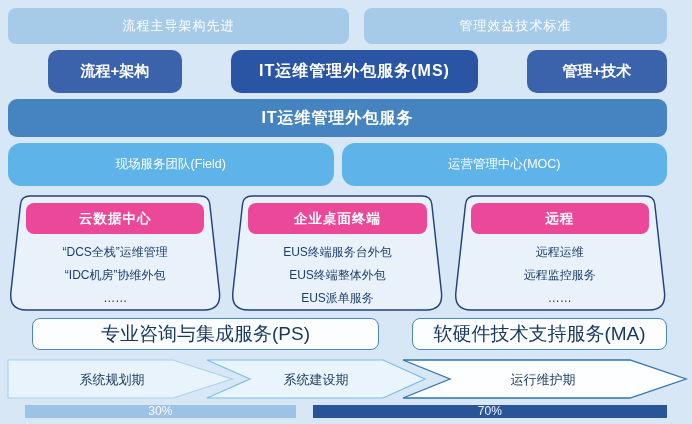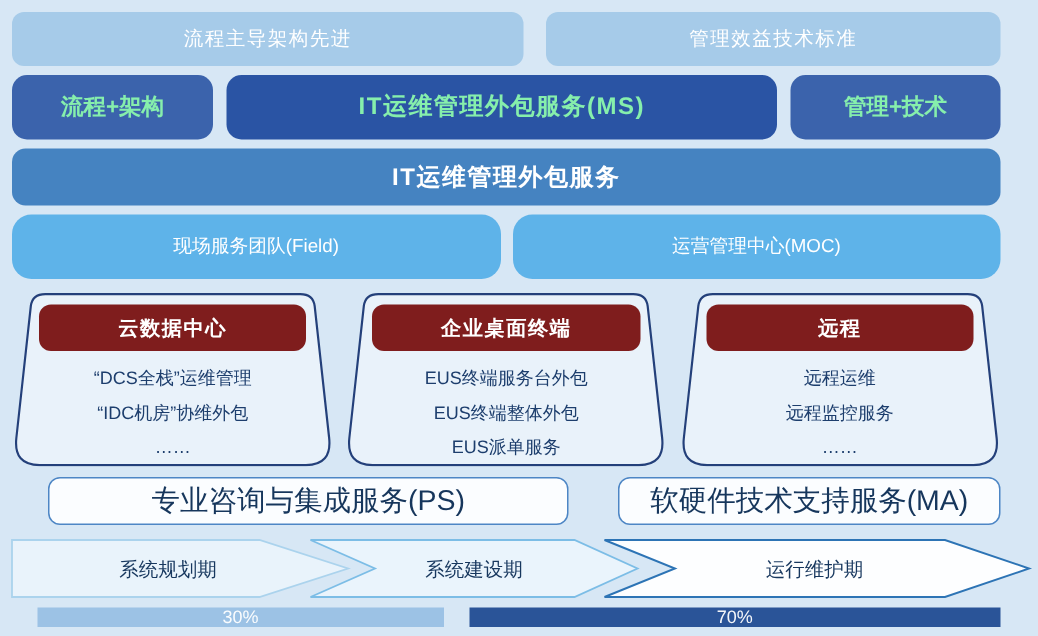--- a/index.html
+++ b/index.html
@@ -21,22 +21,22 @@
     border-radius: 8px;
     display: flex; align-items: center; justify-content: center;
     font-size: 13px; letter-spacing: 1px;
   }
   .banner.l { width: 341px; }
   .banner.r { flex: 1; }
 
   
   .row-tier1 { top: 50px; height: 43px; gap: 9px; }
   .pill {
-    border-radius: 10px; color: #86efac; font-weight: bold;
-    display: flex; align-items: center; justify-content: center;
+    border-radius: 10px; color: #ffffff; font-weight: bold;
+    display: flex; align-items: center; justify-content: center; margin-left: 40px;
   }
   .tier1-side { width: 134px; background: #3b63ac; font-size: 15px; }
   .tier1-side.r { width: 140px; }
   .tier1-center { flex: 1; background: #2a54a4; font-size: 16px; letter-spacing: 1px; }
 
   
   .row-tier2 { top: 99px; height: 38px; }
   .tier2 {
     flex: 1; background: #4583c1; border-radius: 9px;
     color: #fff; font-weight: bold; font-size: 16px; letter-spacing: 1px;
@@ -50,21 +50,21 @@
     color: #fff; font-size: 12.5px;
     display: flex; align-items: center; justify-content: center;
   }
 
   
   .row-cards { top: 195px; height: 116px; gap: 8px; }
   .card { position: relative; flex: 1; }
   .card-bg { position: absolute; inset: 0; width: 100%; height: 100%; }
   .card-content { position: relative; height: 100%; padding: 8px 14px 0; text-align: center; }
   .card-title {
-    height: 31px; border-radius: 8px; background: #7f1d1d;
+    height: 31px; border-radius: 8px; background: #ec4899;
     color: #fff; font-weight: bold; font-size: 13.5px; letter-spacing: 1px;
     display: flex; align-items: center; justify-content: center;
     margin: 0 4px;
   }
   .card-items { margin-top: 7px; color: #1d3e6d; font-size: 12px; line-height: 23px; text-align: center; }
 
   
   .row-support { top: 318px; height: 32px; gap: 9px; }
   .support {
     background: #fbfdff; border: 1.4px solid #4d86c5; border-radius: 8px;

